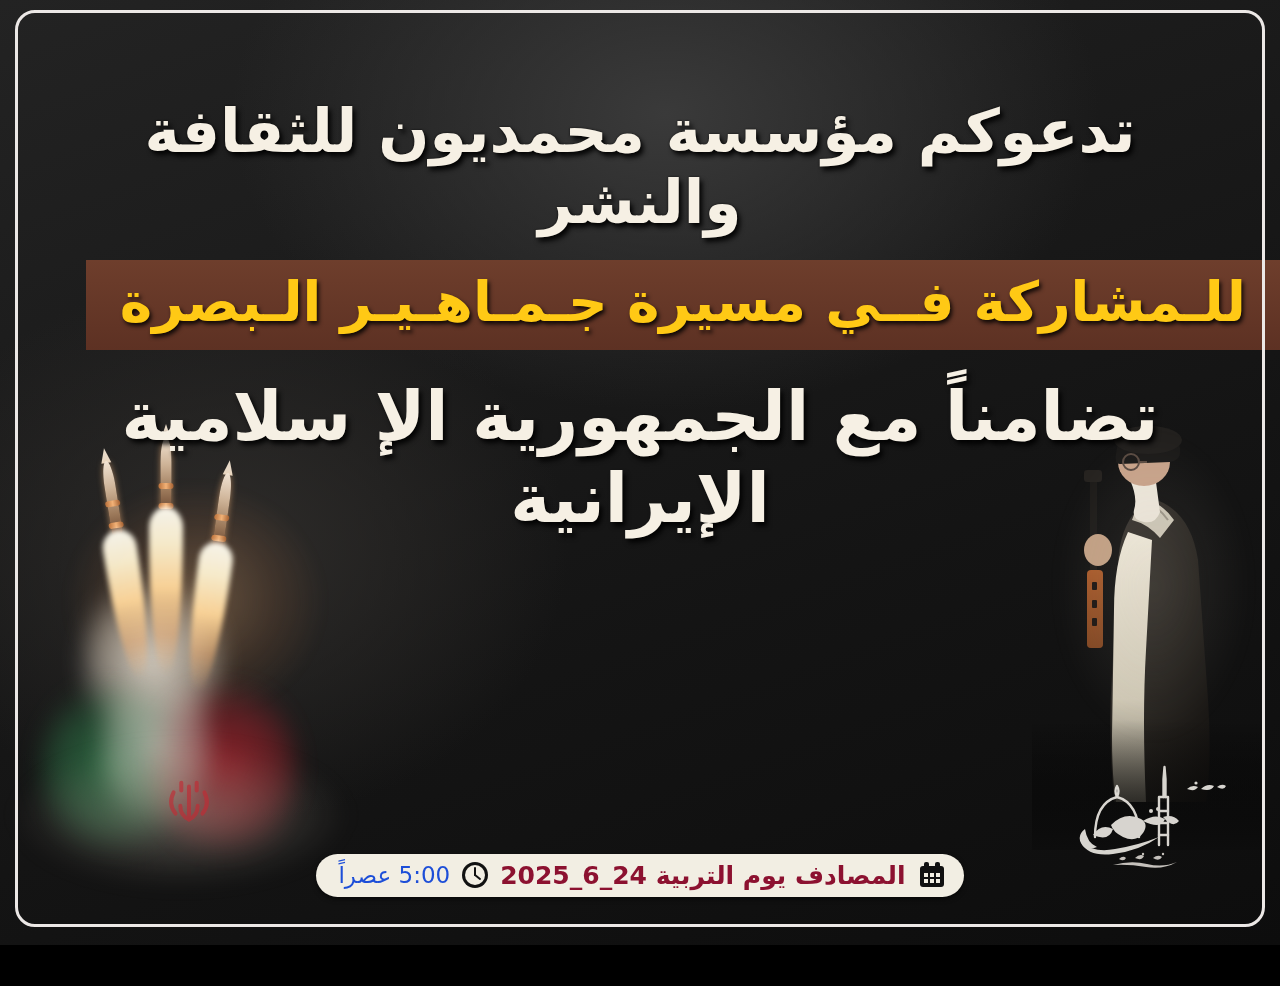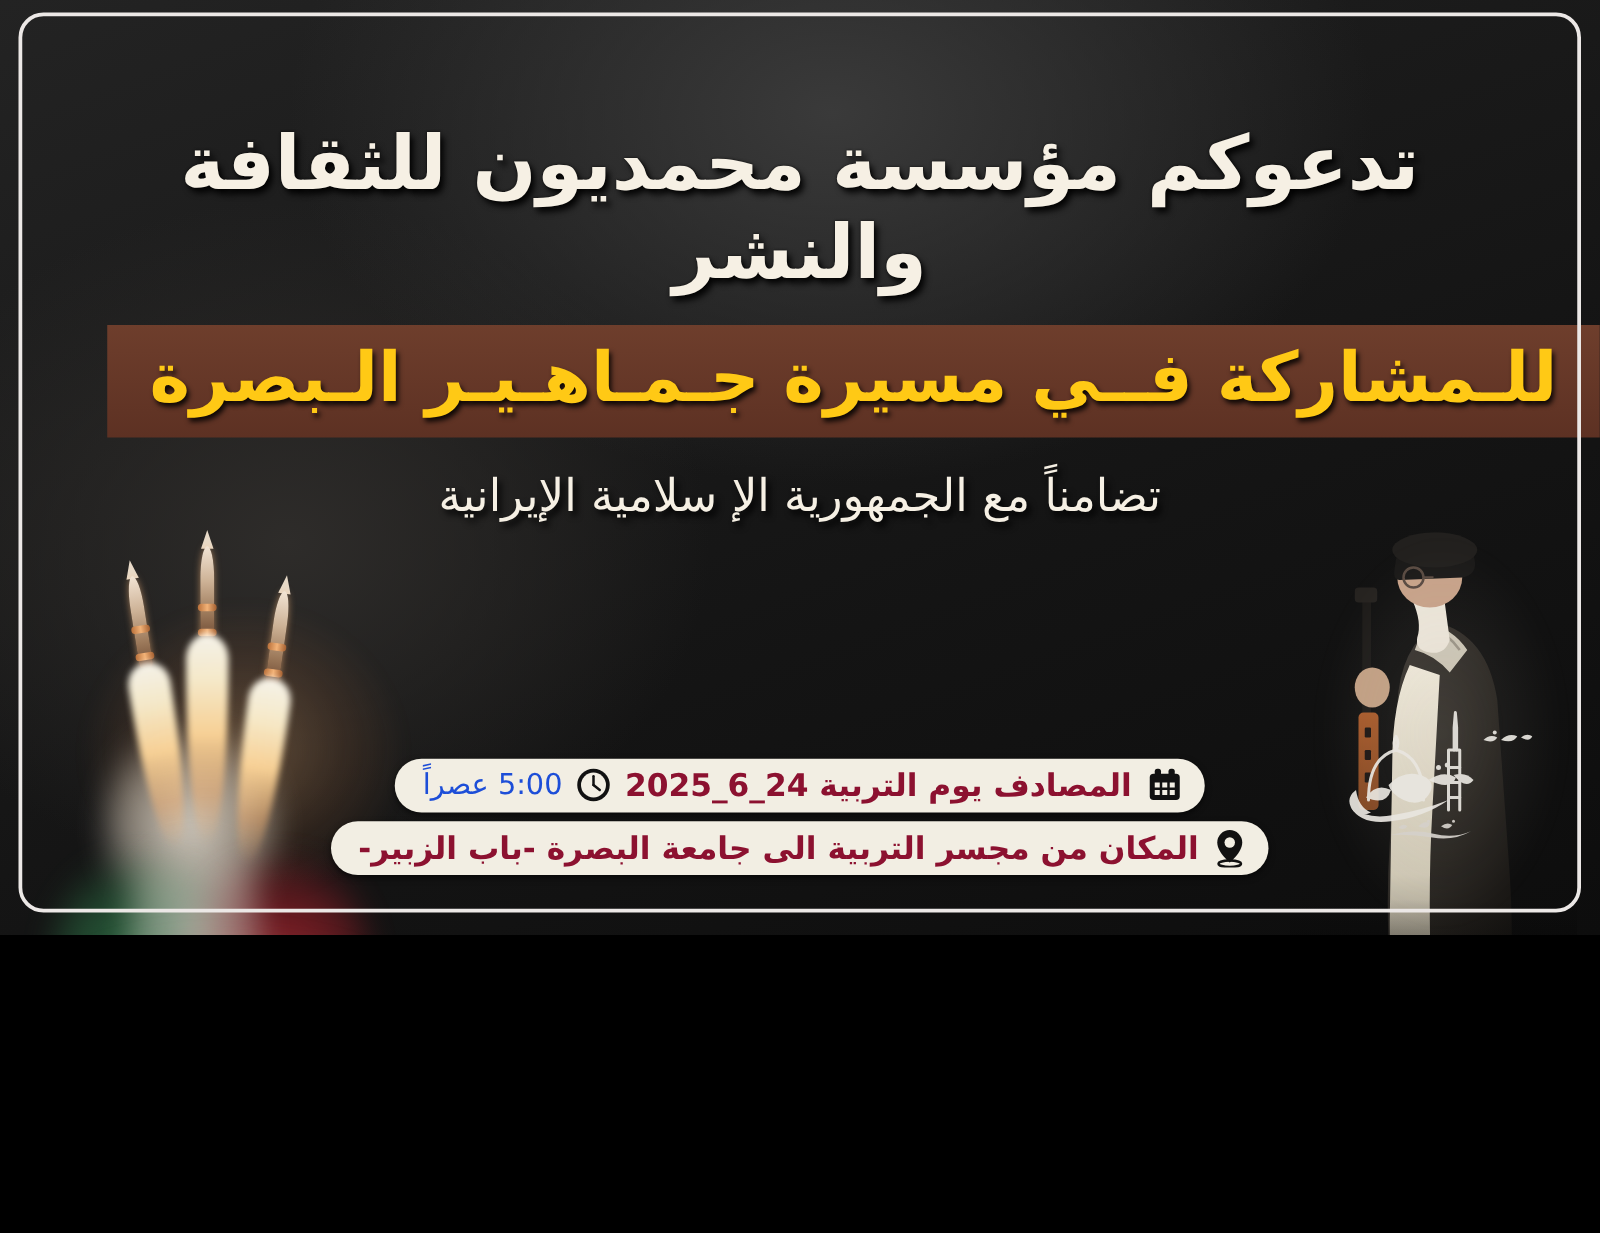--- a/index.html
+++ b/index.html
@@ -1,21 +1,21 @@
 <!DOCTYPE html>
 <html lang="ar" dir="rtl"><head>
 <meta charset="utf-8">
 <title>Poster</title>
 <style>
   html,body{margin:0;padding:0;background:#000;}
   *{box-sizing:border-box;}
 
   .poster{
     position:relative;
-    width:1280px;height:748px;
+    width:1280px;height:945px;
     overflow:hidden;
     background:
       radial-gradient(ellipse 700px 480px at 52% 12%, #3a3a3a 0%, rgba(40,40,40,0) 62%),
       radial-gradient(ellipse 520px 420px at 18% 58%, #2e2c2a 0%, rgba(30,30,30,0) 65%),
       linear-gradient(160deg,#232323 0%,#1b1b1b 32%,#141414 62%,#0d0d0d 100%);
     font-family:"DejaVu Sans","Liberation Sans",sans-serif;
     margin-left:44px;
   }
 
   
@@ -92,21 +92,21 @@
     background:linear-gradient(180deg,#6e3e2c 0%,#5d3123 100%);
     padding:10px 34px 16px;
     font-size:55px;font-weight:bold;
     color:#ffc915;
     letter-spacing:1px;line-height:1.18;
     text-shadow:2px 3px 4px rgba(0,0,0,.85);
   }
 
   .h-line3{
     margin-top:26px;
-    font-size:36px;font-weight:normal;color:#f6f0e4;
+    font-size:68px;font-weight:bold;color:#f6f0e4;
     line-height:1.2;padding:0 86px;
     text-shadow:3px 4px 5px rgba(0,0,0,.9);
   }
 
   
   .info{
     position:absolute;left:0;right:0;bottom:48px;z-index:25;
     display:flex;flex-direction:column;align-items:center;gap:7px;
   }
   .pill{
@@ -279,30 +279,20 @@
           <circle cx="15" cy="15" r="10" fill="#f2eee3"></circle>
           <g stroke="#111" stroke-width="2" stroke-linecap="round">
             <path d="M15 15 V8"></path>
               <path d="M15 15 l5 4"></path>
           </g>
         </svg>
       </span>
       <span class="time">5:00 عصراً</span>
     </div>
 
-    <div class="pill">
-      <span class="ico">
-        <svg width="30" height="32" viewBox="0 0 30 32">
-          <path d="M15 2 a10 10 0 0 0 -10 10 c0 8 10 16 10 16 s10 -8 10 -16 a10 10 0 0 0 -10 -10 z" fill="#111"></path>
-          <circle cx="15" cy="12" r="4.2" fill="#f2eee3"></circle>
-          <ellipse cx="15" cy="29" rx="9" ry="2.6" fill="none" stroke="#111" stroke-width="2"></ellipse>
-        </svg>
-      </span>
-      <span class="txt">المكان من مجسر التربية الى جامعة البصرة -باب الزبير-</span>
-    </div>
 
   </div>
 
   <div class="brand">
     <svg viewBox="0 0 175 128" width="175" height="128">
       <g fill="none" stroke="#e9e6e0" stroke-width="2.4" stroke-linecap="round" stroke-linejoin="round">
 
         <path d="M36 78 q0 -34 22 -40 q22 6 22 40"></path>
         <path d="M58 38 q-3 -6 0 -11 q3 5 0 11"></path>
 

